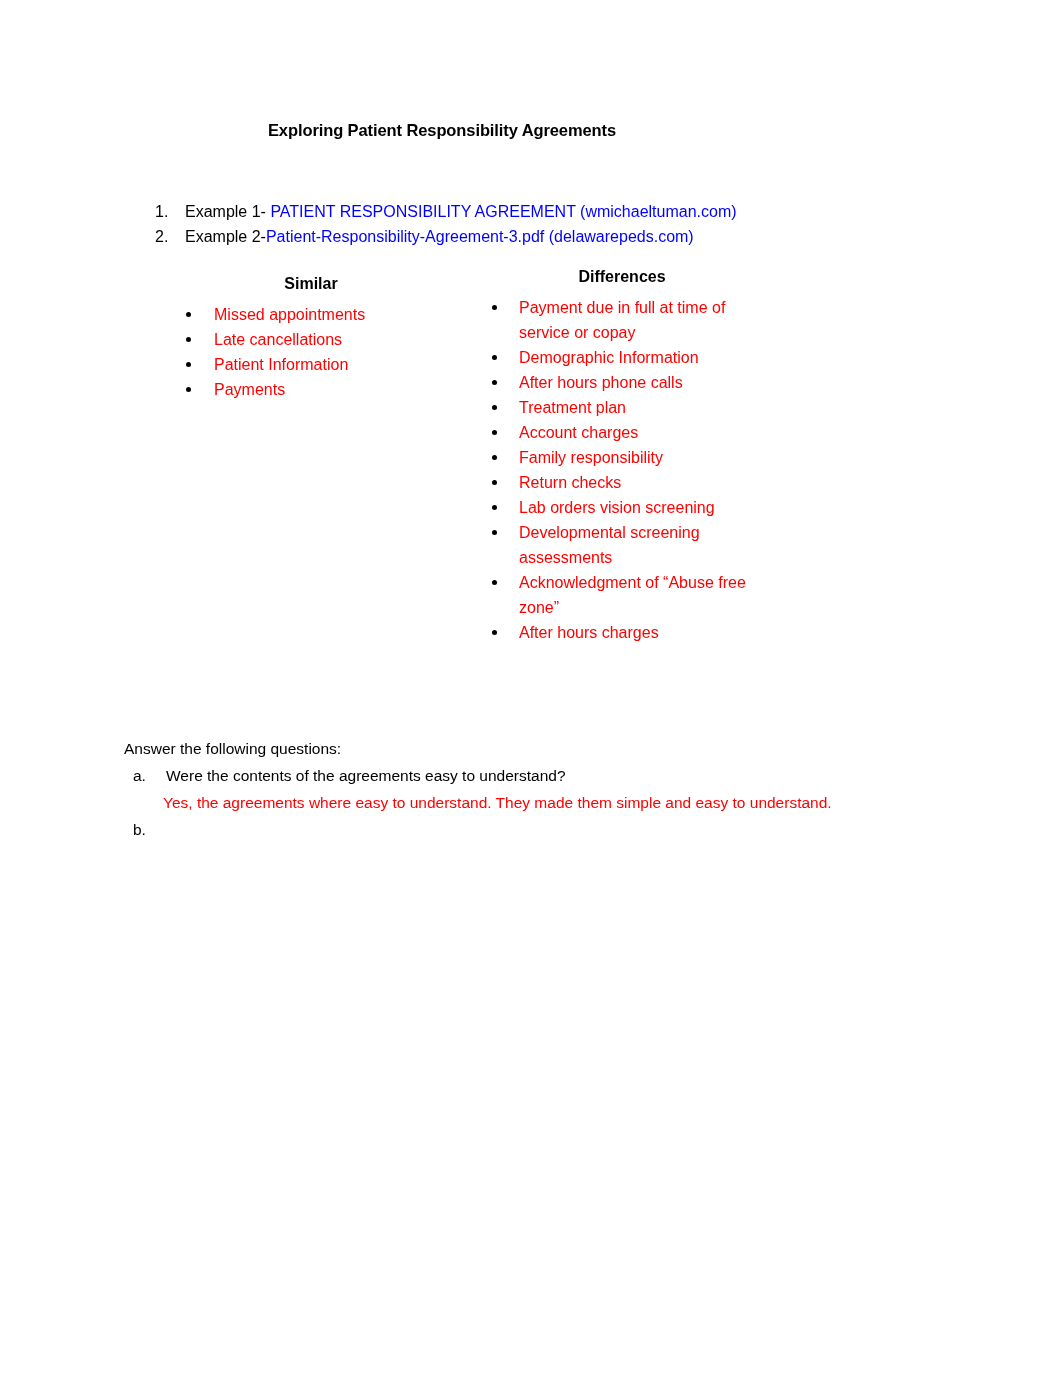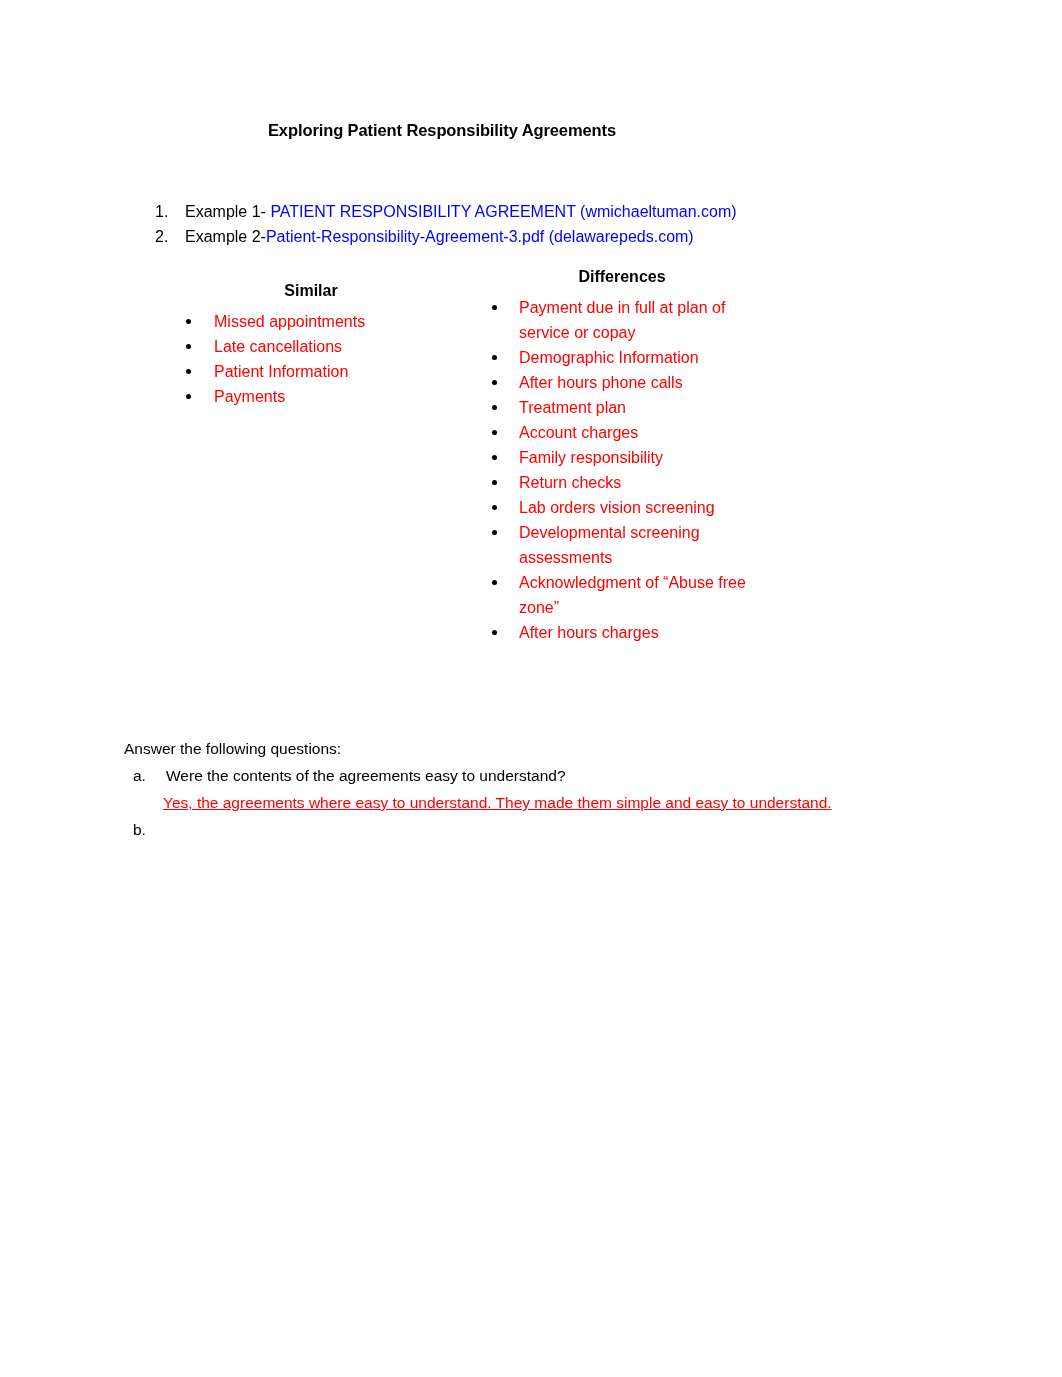--- a/index.html
+++ b/index.html
@@ -62,21 +62,21 @@
   .cols {
     position: absolute;
     left: 0;
     top: 266px;
     width: 1062px;
     height: 420px;
   }
   .col-similar {
     position: absolute;
     left: 175px;
-    top: 16px;
+    top: 9px;
     width: 290px;
   }
   .col-differences {
     position: absolute;
     left: 482px;
     top: 2px;
     width: 290px;
   }
   .col-head {
     font-size: 16px;
@@ -137,21 +137,20 @@
     position: absolute;
     left: 9px;
     top: 0;
     color: #000000;
   }
   .q-answer {
     padding-left: 39px;
     font-size: 15.5px;
     line-height: 27px;
     color: #ff0000;
-    text-decoration: underline;
   }
   .q-final {
     font-size: 15.5px;
     line-height: 26px;
     color: #ff0000;
     width: 800px;
     margin-top: 1px;
   }
 </style>
 </head>
@@ -178,21 +177,21 @@
         <li>Missed appointments</li>
         <li>Late cancellations</li>
         <li>Patient Information</li>
         <li>Payments</li>
       </ul>
     </div>
 
     <div class="col-differences">
       <div class="col-head diff-head">Differences</div>
       <ul class="bullets">
-        <li>Payment due in full at plan of service or copay</li>
+        <li>Payment due in full at time of service or copay</li>
         <li>Demographic Information</li>
         <li>After hours phone calls</li>
         <li>Treatment plan</li>
         <li>Account charges</li>
         <li>Family responsibility</li>
         <li>Return checks</li>
         <li>Lab orders vision screening</li>
         <li>Developmental screening assessments</li>
         <li>Acknowledgment of “Abuse free zone”</li>
         <li>After hours charges</li>

